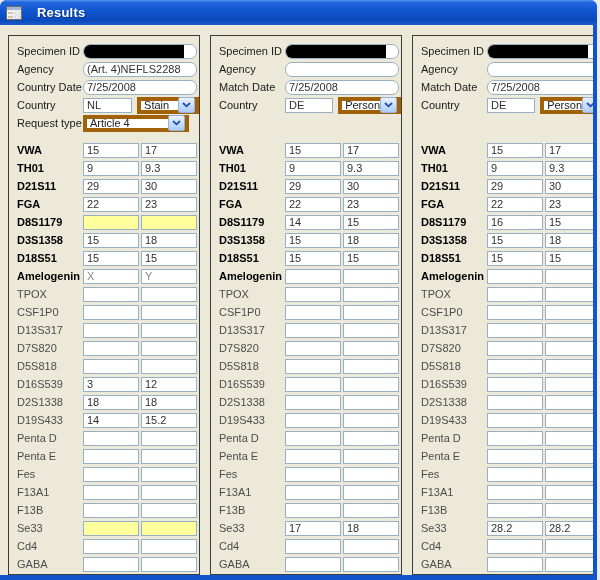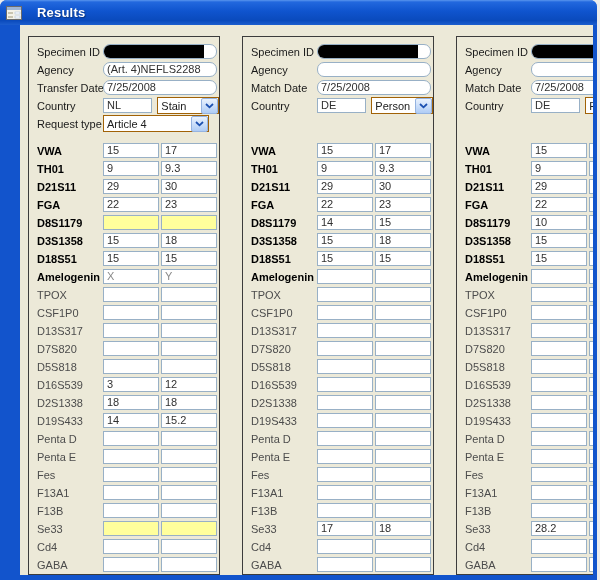--- a/index.html
+++ b/index.html
@@ -4,39 +4,39 @@
 <style>
   html,body{margin:0;padding:0;background:#ECECEC;font-family:"Liberation Sans",sans-serif;}
   .screen{position:relative;width:600px;height:580px;background:#ECECEC;overflow:hidden;}
   .window{position:absolute;left:0;top:0;width:597px;height:580px;box-sizing:border-box;
           background:#1254CC;border-radius:7px 7px 0 0;display:flex;flex-direction:column;}
   .titlebar{height:25px;flex-shrink:0;border-radius:7px 7px 0 0;display:flex;align-items:center;gap:15px;
             padding:0 6px;box-sizing:border-box;
             background:linear-gradient(180deg,#5A96EE 0%,#2268DE 8%,#0F54CE 45%,#0A4ABC 82%,#1C5ECE 100%);}
   .titletext{color:#fff;font-weight:bold;font-size:13px;text-shadow:1px 1px 1px #0A3580;letter-spacing:.2px;}
   .titleicon{width:16px;height:14px;display:inline-block;}
-  .client{flex:1;margin:0 4px 5px 20px;background:#ECE9D8;overflow:hidden;
-          display:flex;gap:22px;padding:10px 0 0 8px;box-sizing:border-box;align-items:center;}
+  .client{flex:1;margin:0 4px 5px 0;background:#ECE9D8;overflow:hidden;
+          display:flex;gap:10px;padding:10px 0 0 8px;box-sizing:border-box;}
   .panel{width:192px;flex-shrink:0;box-sizing:border-box;border:1px solid #3C3C3C;
          background:#ECE9D8;padding:6px 0 0 8px;overflow:hidden;}
   .head{height:99px;}
   .row{display:flex;align-items:center;height:18px;}
   .lab{width:66px;flex-shrink:0;font-size:11px;color:#1a1a1a;white-space:nowrap;overflow:hidden;}
   .lab.bold{font-weight:bold;color:#000;}
   .lab.dim{color:#4c4c4c;}
   .field{height:15px;box-sizing:border-box;background:#fff;border:1px solid #98B0C6;
          font-size:11px;line-height:13px;color:#303030;padding-left:3px;
          white-space:nowrap;overflow:hidden;}
   .wide{width:114px;position:relative;border-radius:7px;}
   .code{width:54px;margin-right:5px;}
   .allele{width:56px;margin-right:2px;}
   .hl{background:#FFFF9C;}
   .muted{color:#8a8a8a;}
   .redact{position:absolute;left:0;top:0;bottom:0;width:100px;background:#000;}
-  .combo{height:17px;box-sizing:border-box;background:#fff;border:1px solid #a16207;
+  .combo{height:17px;box-sizing:border-box;background:#fff;border:4px solid #a16207;
          display:flex;align-items:center;width:68px;}
   .combo.widec{width:106px;}
   .cval{flex:1;font-size:11px;color:#202020;padding-left:3px;white-space:nowrap;overflow:hidden;}
   .cbtn{width:15px;height:14px;flex-shrink:0;margin-right:0;border:1px solid #95B3E0;border-radius:2px;
         background:linear-gradient(180deg,#EAF2FD 0%,#C9DDF9 55%,#AFCCF5 100%);
         display:flex;align-items:center;justify-content:center;}
 </style>
 </head>
 <body>
 
@@ -62,21 +62,21 @@
               <span class="lab">Specimen ID</span>
               <div class="field wide">
                 <div class="redact"></div>
               </div>
             </div>
             <div class="row">
               <span class="lab">Agency</span>
               <div class="field wide">(Art. 4)NEFLS2288</div>
             </div>
             <div class="row">
-              <span class="lab">Transfer Date</span>
+              <span class="lab">Country Date</span>
               <div class="field wide">7/25/2008</div>
             </div>
             <div class="row">
               <span class="lab">Country</span>
               <div class="field code">NL</div>
               <div class="combo">
                 <span class="cval">Stain</span>
                 <span class="cbtn">
                   <svg width="9" height="6" viewBox="0 0 9 6">
                     <path d="M1 1 L4.5 4.3 L8 1" fill="none" stroke="#1C50B0" stroke-width="1.8"></path>
@@ -416,21 +416,21 @@
               <div class="field allele">29</div>
               <div class="field allele">30</div>
             </div>
             <div class="row">
               <span class="lab bold">FGA</span>
               <div class="field allele">22</div>
               <div class="field allele">23</div>
             </div>
             <div class="row">
               <span class="lab bold">D8S1179</span>
-              <div class="field allele">10</div>
+              <div class="field allele">16</div>
               <div class="field allele">15</div>
             </div>
             <div class="row">
               <span class="lab bold">D3S1358</span>
               <div class="field allele">15</div>
               <div class="field allele">18</div>
             </div>
             <div class="row">
               <span class="lab bold">D18S51</span>
               <div class="field allele">15</div>

